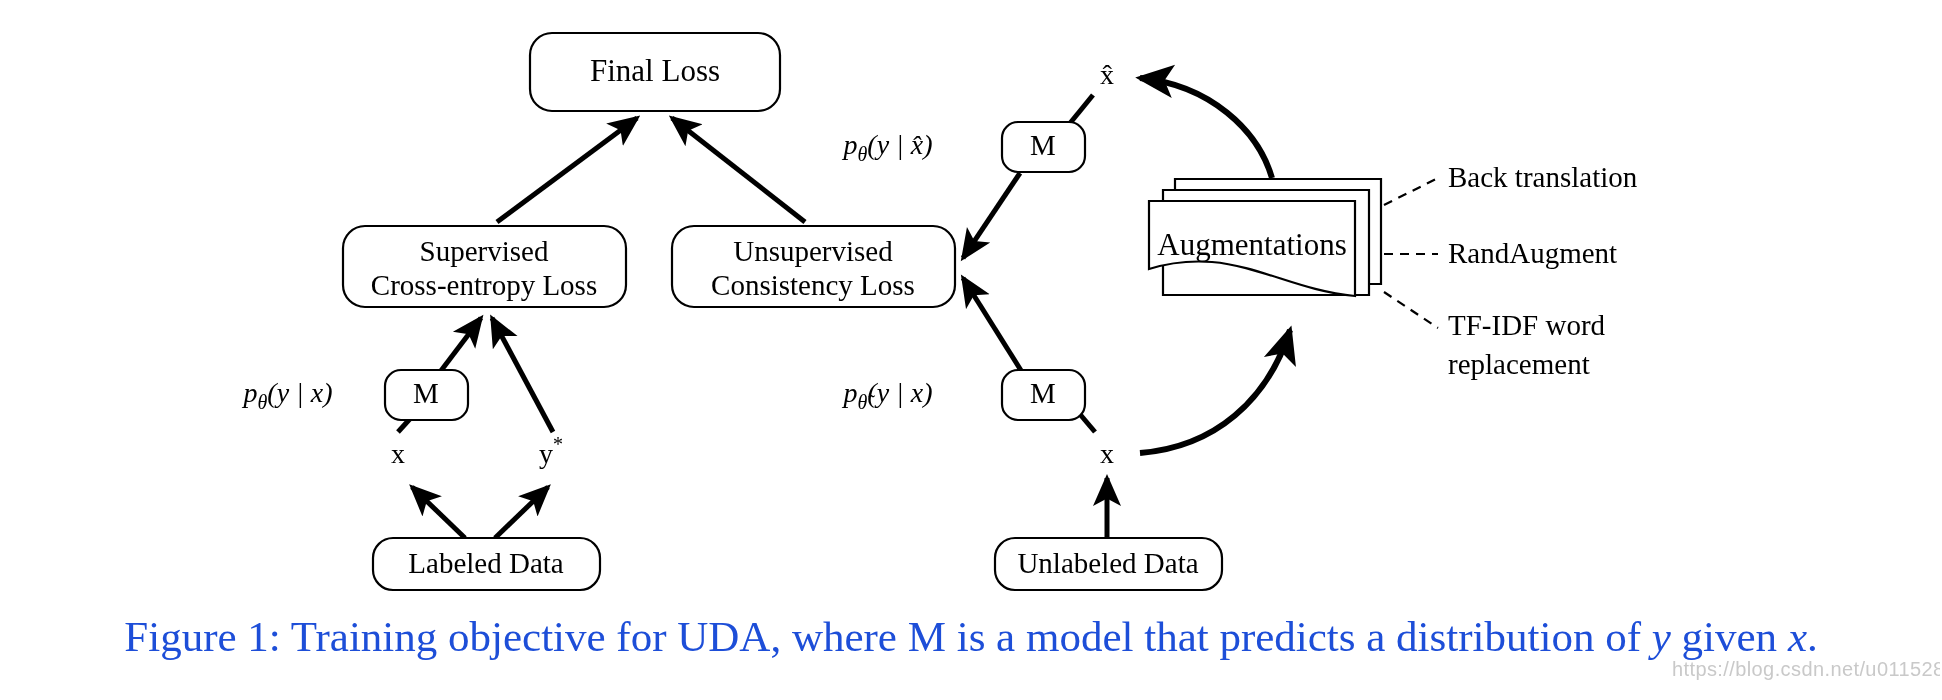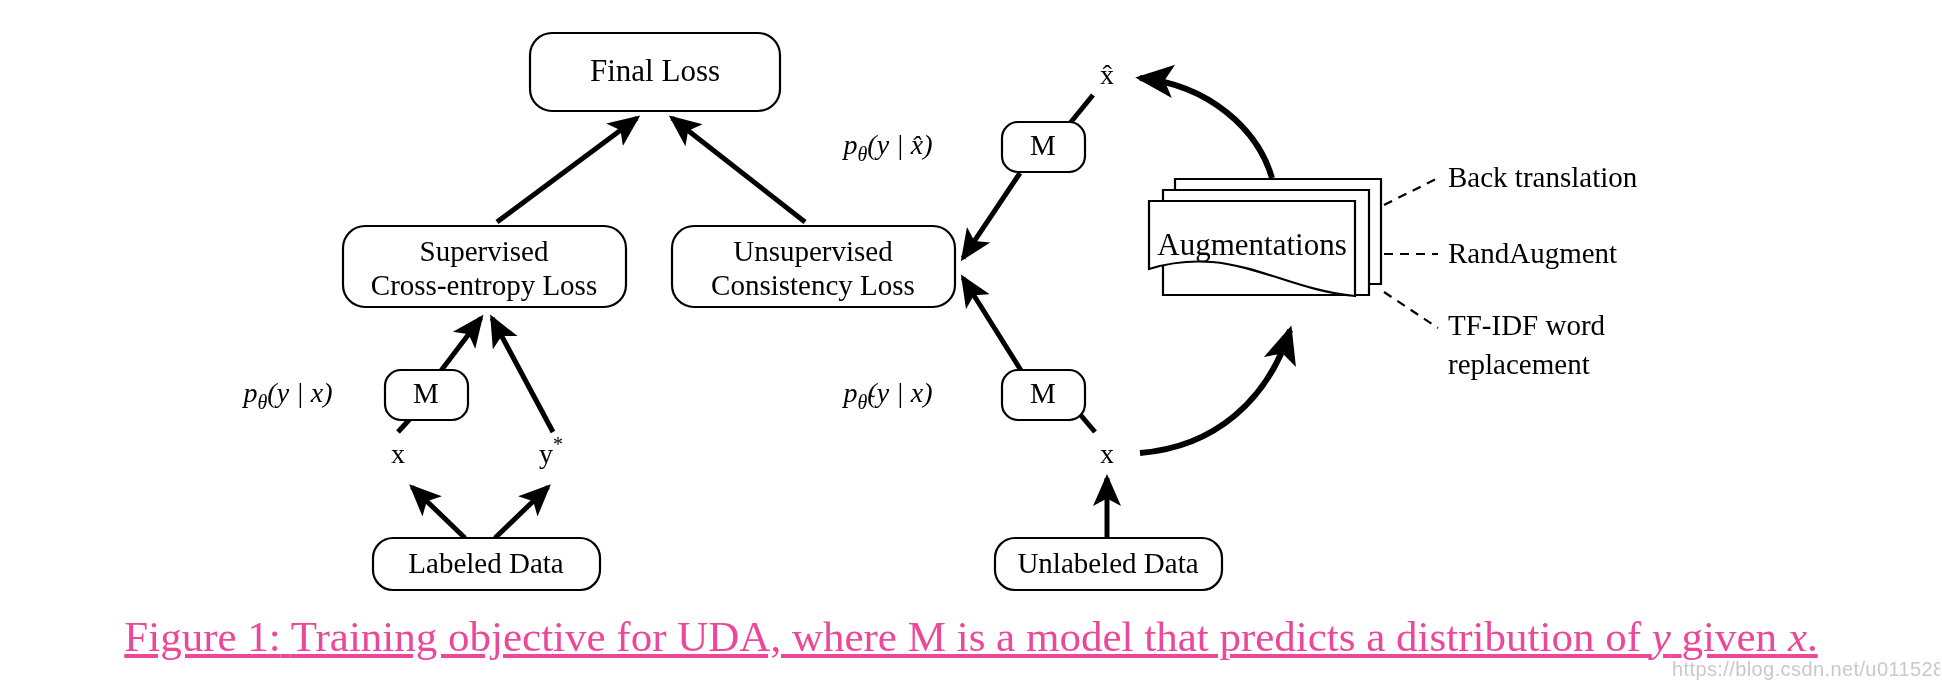--- a/index.html
+++ b/index.html
@@ -71,23 +71,22 @@
     stroke-dasharray: 9 7;
   }
   .caption-text {
     position: absolute;
     left: 0;
     top: 612px;
     width: 1942px;
     text-align: center;
     font-family: "Liberation Serif", "DejaVu Serif", serif;
     font-size: 43px;
-    color: #ec4899;
+    color: #1d4ed8;
     white-space: nowrap;
-    text-decoration: underline;
   }
   .caption-text i { font-family: "Liberation Serif", "DejaVu Serif", serif; }
   .watermark {
     position: absolute;
     left: 1672px;
     top: 658px;
     font-family: "Liberation Sans", "DejaVu Sans", sans-serif;
     font-size: 20px;
     color: #c9c9c9;
     letter-spacing: 0.4px;

